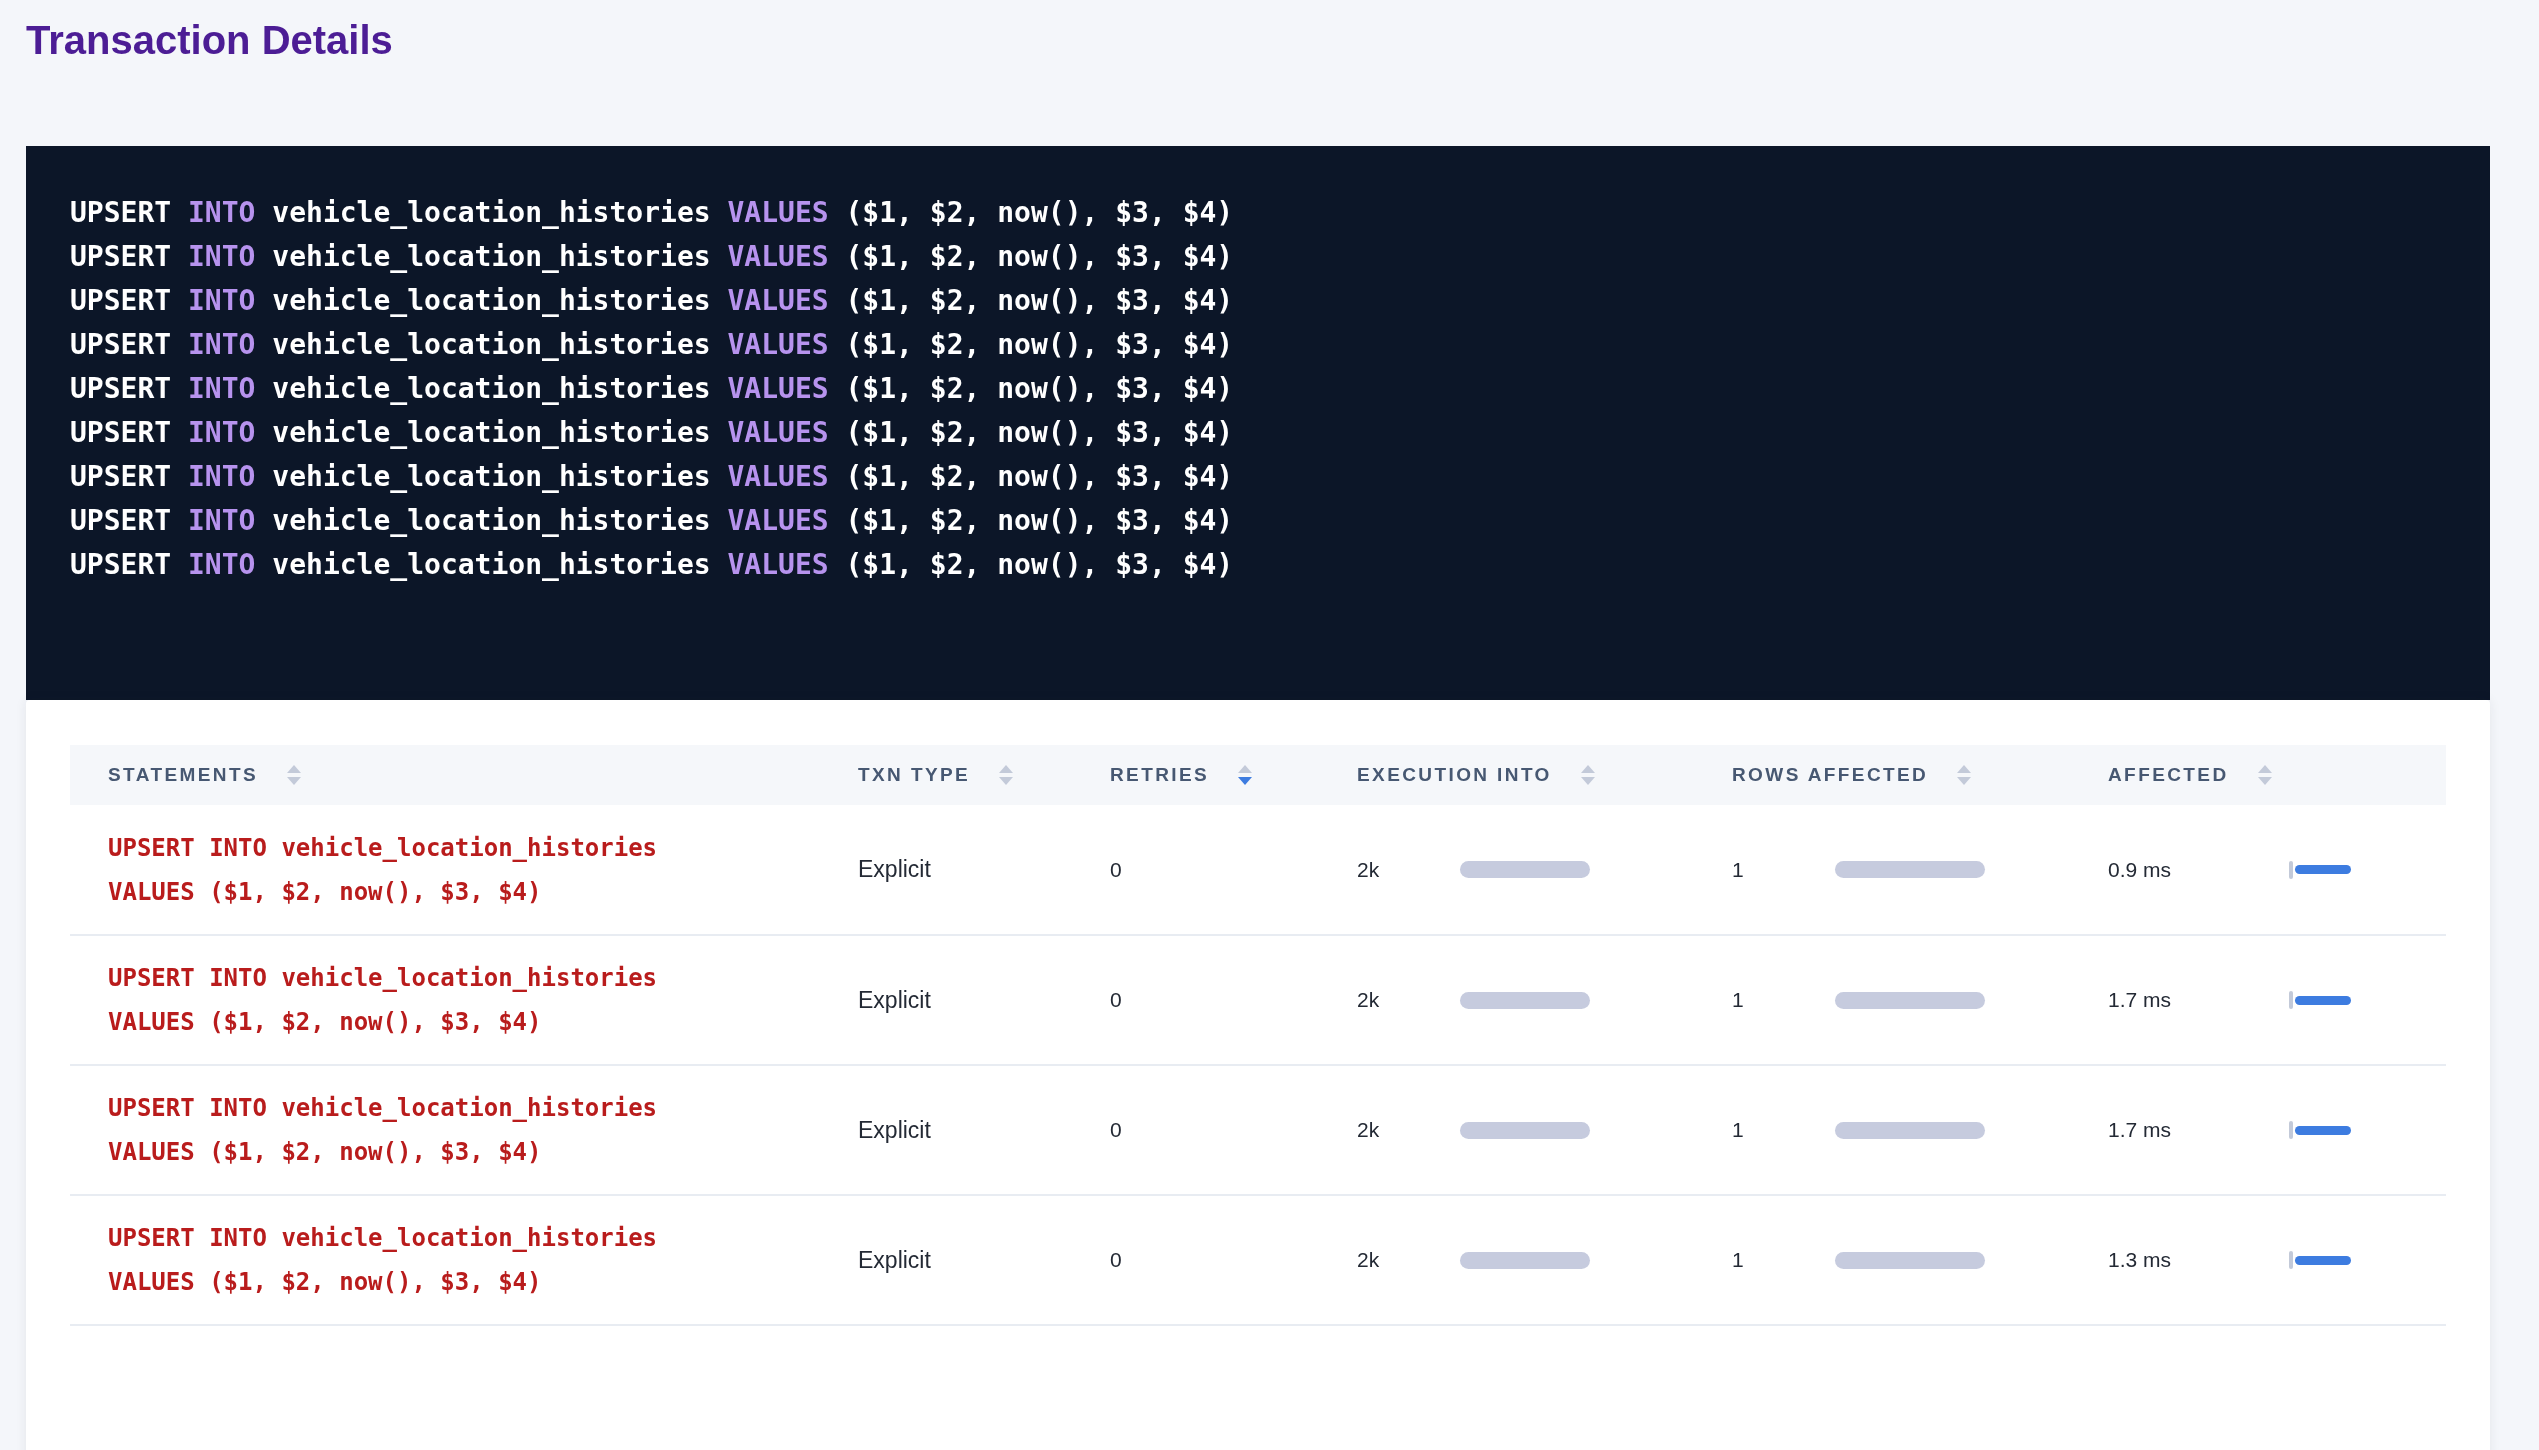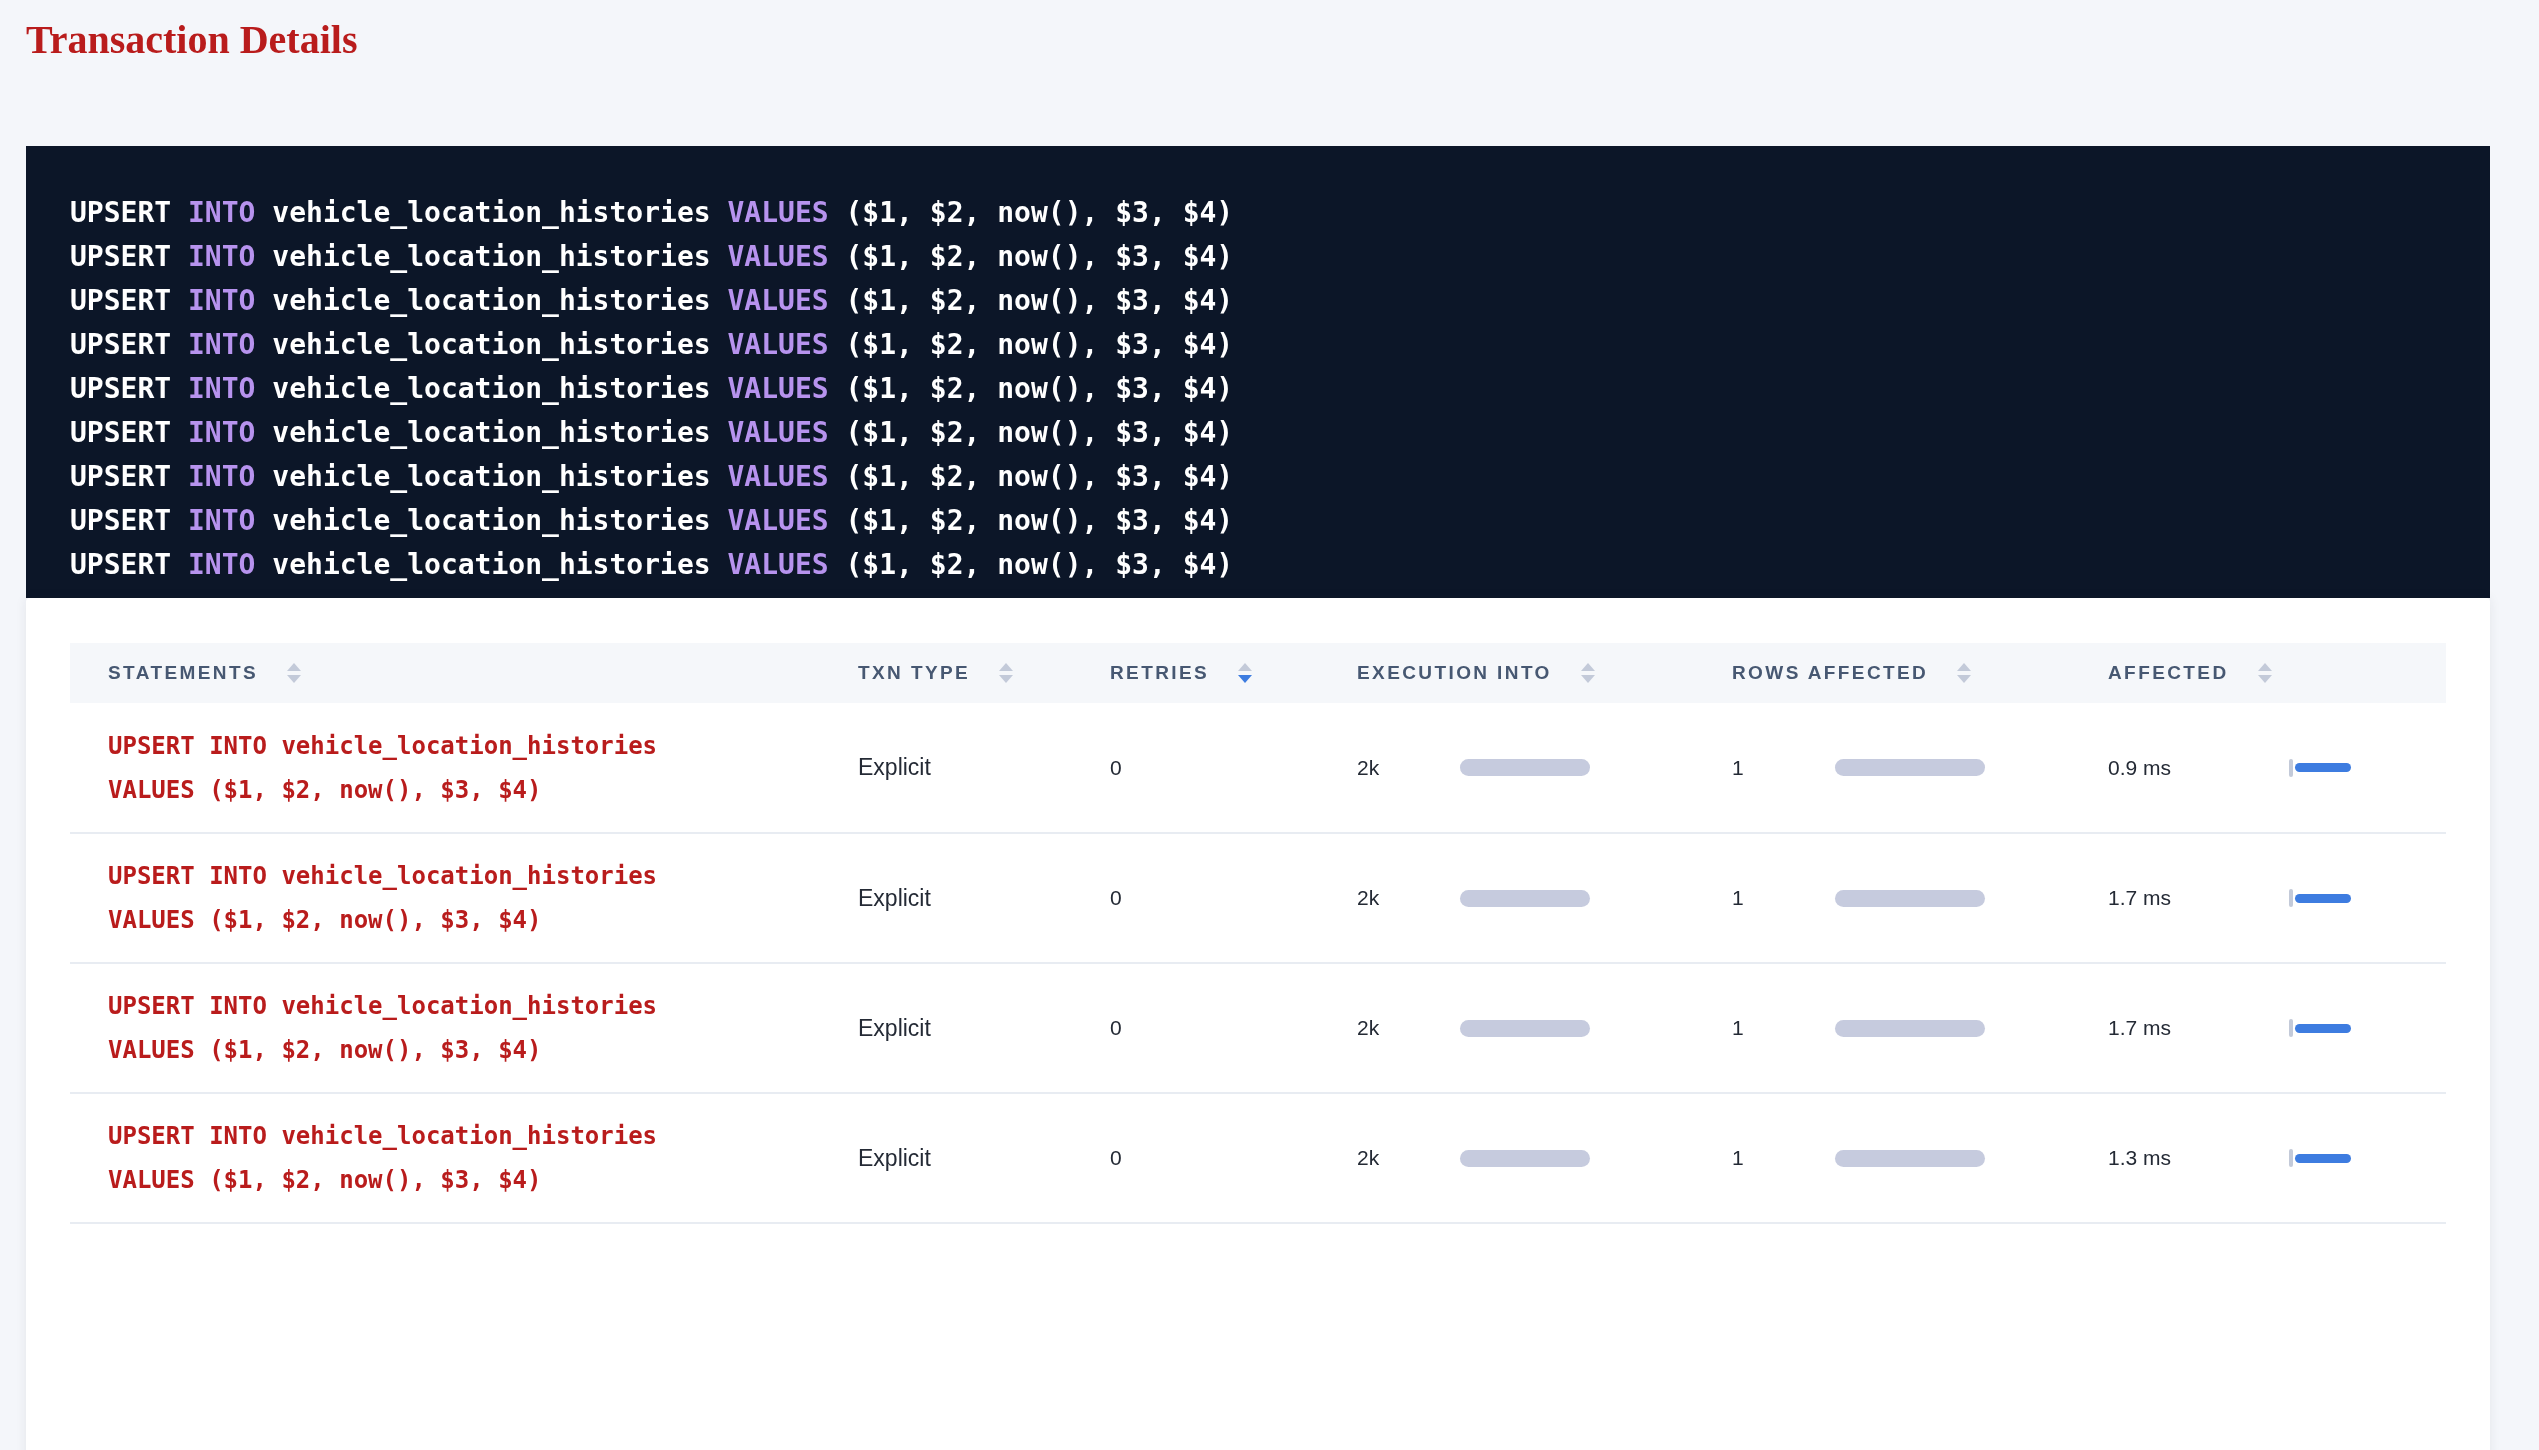--- a/index.html
+++ b/index.html
@@ -12,28 +12,27 @@
     font-family: "Liberation Sans", sans-serif;
     color: #242a35;
   }
   .page { padding: 16px 49px 0 26px; }
 
   .page-title {
     margin: 0;
     font-size: 40px;
     line-height: 48px;
     font-weight: 600;
-    color: #b91c1c;
-    font-family: Liberation Serif, serif;
+    color: #4c1d95;
   }
 
   
   .code-block {
     margin-top: 82px;
-    height: 452px;
+    height: 554px;
     background: #0c1628;
     padding: 45px 40px 0 44px;
     overflow: hidden;
   }
   .code-line {
     font-family: "DejaVu Sans Mono", monospace;
     font-size: 28px;
     line-height: 44px;
     font-weight: 700;
     white-space: pre;

